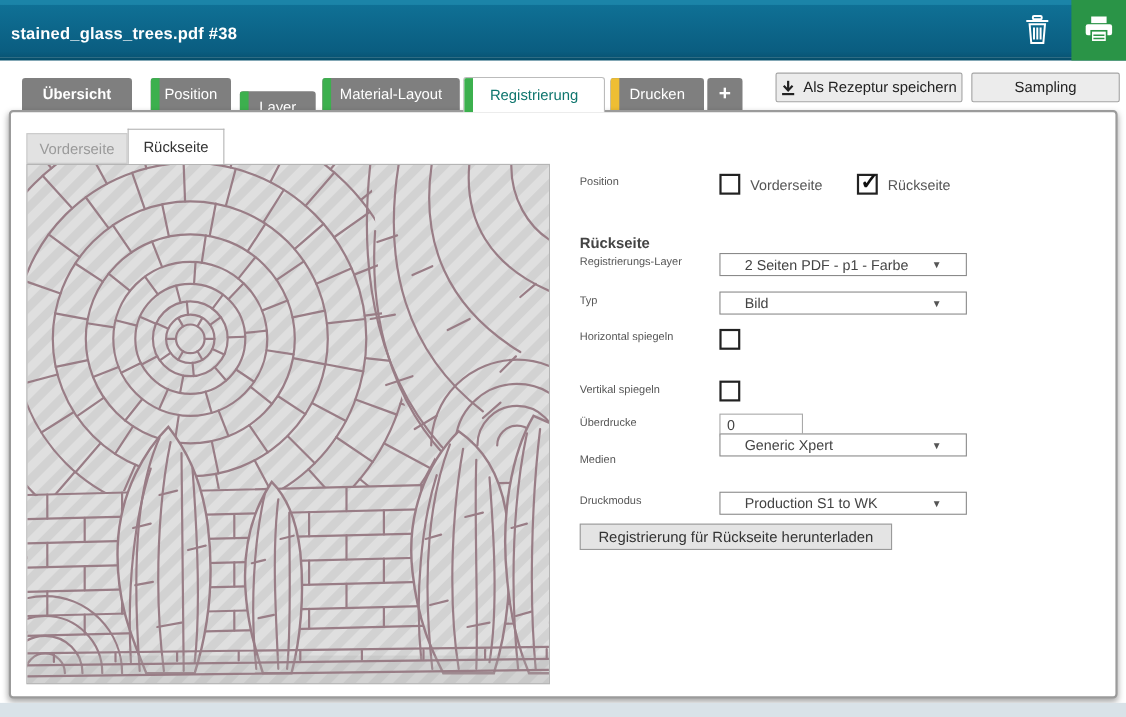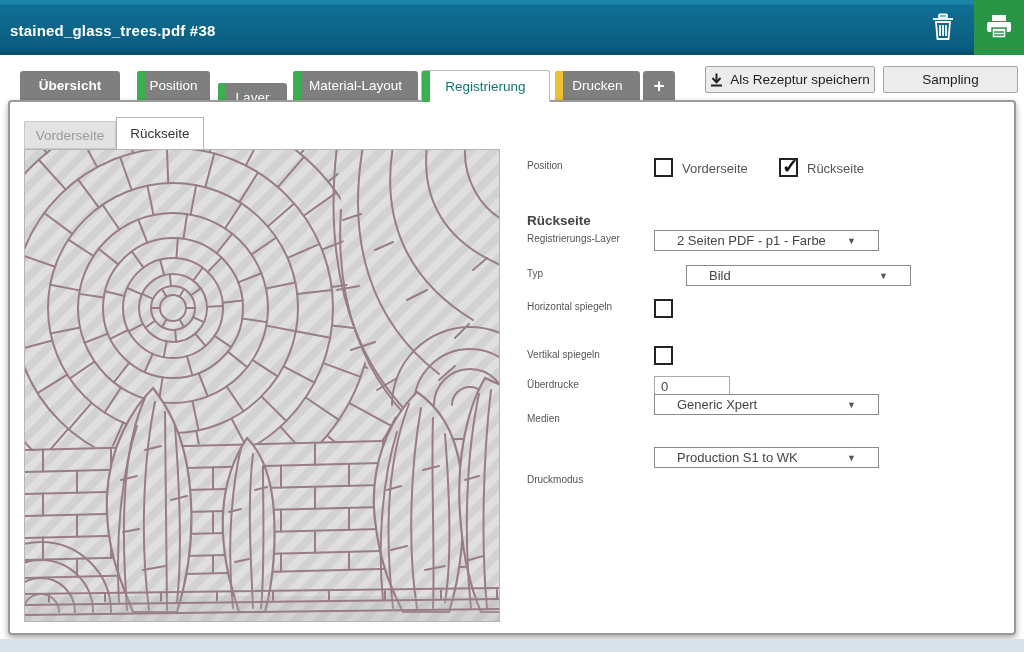--- a/index.html
+++ b/index.html
@@ -471,42 +471,43 @@
 
     <span class="fheading" style="top:111px;">Rückseite</span>
 
     <span class="flabel" style="top:131px;">Registrierungs-Layer</span>
     <div class="select" style="top:128px;">
       <span>2 Seiten PDF - p1 - Farbe</span>
       <span class="arrow">▼</span>
     </div>
 
     <span class="flabel" style="top:166px;">Typ</span>
-    <div class="select" style="top:163px;margin-left:32px;">
+    <div class="select" style="top:163px;">
       <span>Bild</span>
       <span class="arrow">▼</span>
     </div>
 
     <span class="flabel" style="top:199px; width:112px;">Horizontal spiegeln</span>
     <div class="checkbox" style="left:644px; top:197px;"></div>
 
     <span class="flabel" style="top:247px;">Vertikal spiegeln</span>
     <div class="checkbox" style="left:644px; top:244px;"></div>
 
     <span class="flabel" style="top:277px;">Überdrucke</span>
     <input class="textinput" style="top: 274px;" value="0">
 
     <span class="flabel" style="top:311px;">Medien</span>
     <div class="select" style="top:292px;gap:32px;">
       <span>Generic Xpert</span>
       <span class="arrow">▼</span>
     </div>
 
-    <span class="flabel" style="top:348px;margin-top:24px;">Druckmodus</span>
+    <span class="flabel" style="top:348px;">Druckmodus</span>
     <div class="select" style="top:345px;">
       <span>Production S1 to WK</span>
       <span class="arrow">▼</span>
     </div>
 
+    <button class="dl-btn">Registrierung für Rückseite herunterladen</button>
   </main>
 
   <div class="page-bottom"></div>
 </div>
 
 </body></html>

